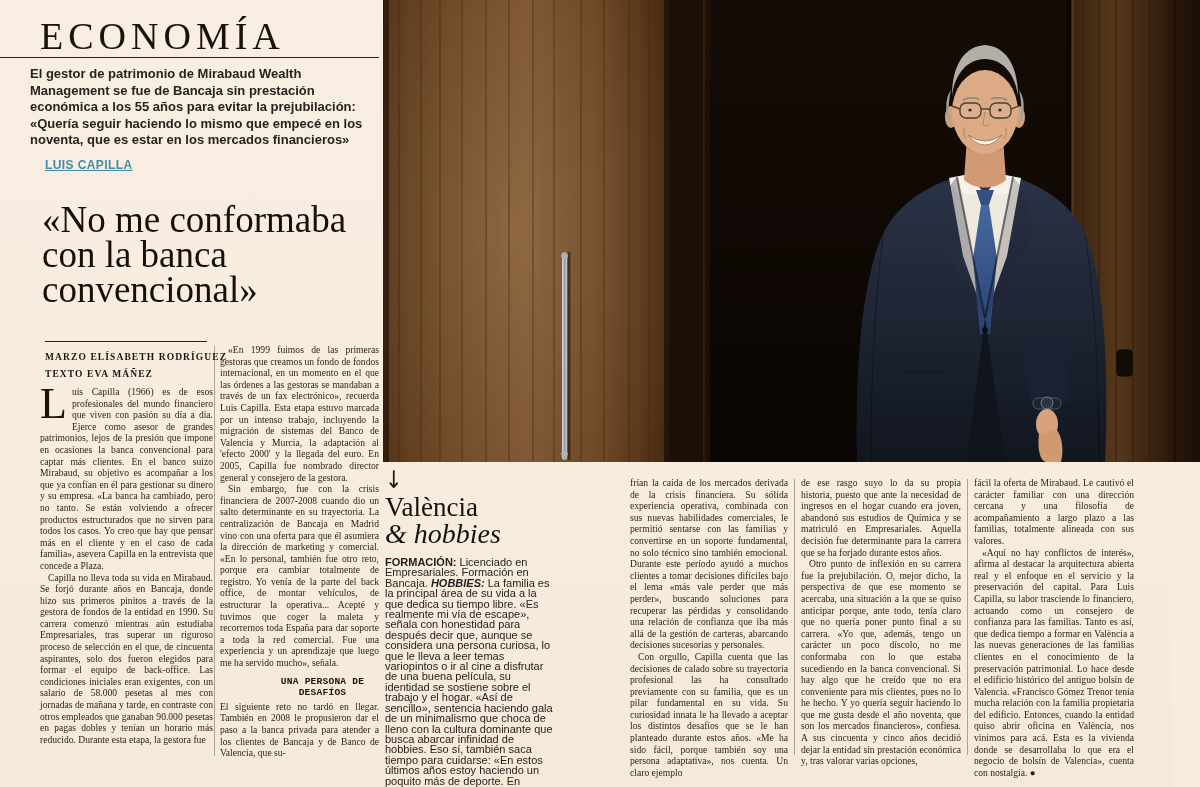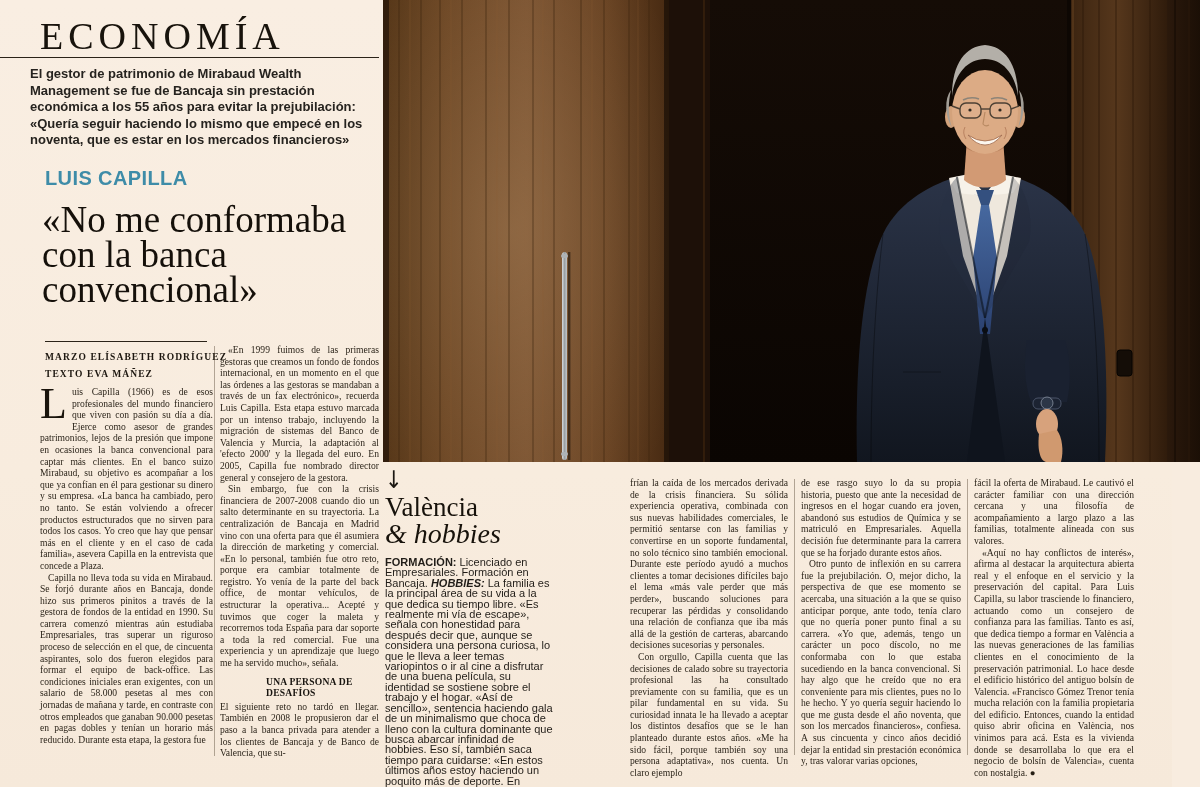--- a/index.html
+++ b/index.html
@@ -10,22 +10,22 @@
 
   
   .masthead{position:absolute;left:40px;top:14px;font-size:38px;letter-spacing:5px;
             color:#18130c;font-family:"Liberation Serif",serif;font-weight:400;}
   .masthead-rule{position:absolute;left:0;top:57px;width:379px;height:1px;background:#2b2318;}
 
   .standfirst{position:absolute;left:30px;top:66px;width:334px;margin:0;
               font-family:"Liberation Sans",sans-serif;font-weight:700;
               font-size:13px;line-height:16.6px;color:#26231f;}
 
-  .byline-name{position:absolute;left:45px;top:167px;font-family:"Liberation Sans",sans-serif;
-               font-weight:700;font-size:20px;letter-spacing:.4px;color:#3e8ca8;}
+  .byline-name{position:absolute;left:45px;top:158px;font-family:"Liberation Sans",sans-serif;
+               font-weight:700;font-size:12px;letter-spacing:.4px;color:#3e8ca8;text-decoration:underline;}
   .byline-role{position:absolute;left:45px;top:180px;font-style:italic;font-size:13.5px;color:#241d14;}
 
   .headline{position:absolute;left:42px;top:202px;width:352px;margin:0;
             font-size:37px;line-height:35px;font-weight:500;color:#15100a;
             font-family:"Liberation Serif",serif;}
 
   .credit-rule{position:absolute;left:45px;top:341px;width:162px;height:1px;background:#2b2318;}
   .credits{position:absolute;left:45px;top:349px;font-size:9.5px;font-weight:700;
            letter-spacing:1.1px;line-height:17px;color:#1d1710;}
 
@@ -38,22 +38,22 @@
   .col3{left:630px;top:477px;width:158px;}
   .col4{left:801px;top:477px;width:160px;}
   .col5{left:974px;top:477px;width:160px;}
   .vrule{position:absolute;width:1px;background:rgba(70,55,35,.4);}
   .vr1{left:214px;top:346px;height:410px;}
   .vr2{left:794px;top:479px;height:276px;}
   .vr3{left:967px;top:479px;height:276px;}
 
   .dropcap{float:left;font-size:44px;line-height:34px;padding:1px 5px 0 0;color:#1a140c;
            font-family:"Liberation Serif",serif;}
-  .subhead{margin:7px 0 2px 0 !important;font-family:Liberation Serif, serif;
-           font-weight:700;font-size:9.6px;letter-spacing:.2px;color:#191510;text-align:left;padding-left:46px;}
+  .subhead{margin:7px 0 2px 0 !important;font-family:Liberation Mono, monospace;
+           font-weight:700;font-size:9.6px;letter-spacing:.2px;color:#191510;text-align:center;padding-left:46px;}
 
   
   .footer{position:absolute;top:794px;font-size:9px;letter-spacing:.9px;color:#221b12;}
   .footer .brand{font-style:italic;letter-spacing:.2px;}
   .footer-left{left:40px;}
   .footer-right{left:940px;width:200px;text-align:right;}
 
   
   .photo{position:absolute;left:383px;top:0;width:817px;height:462px;overflow:hidden;}
   .photo svg{display:block;width:817px;height:462px;}

